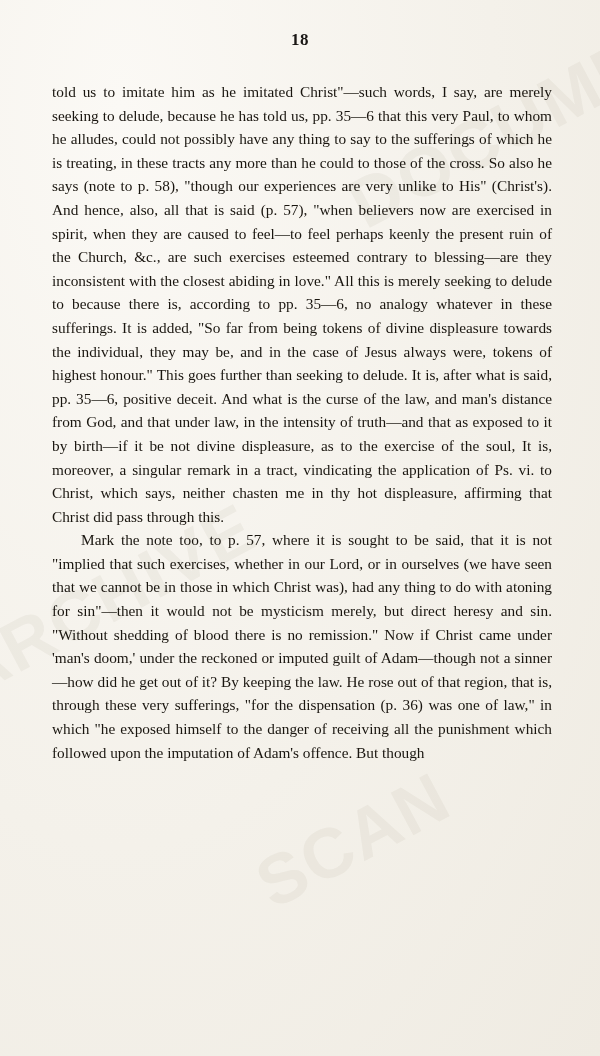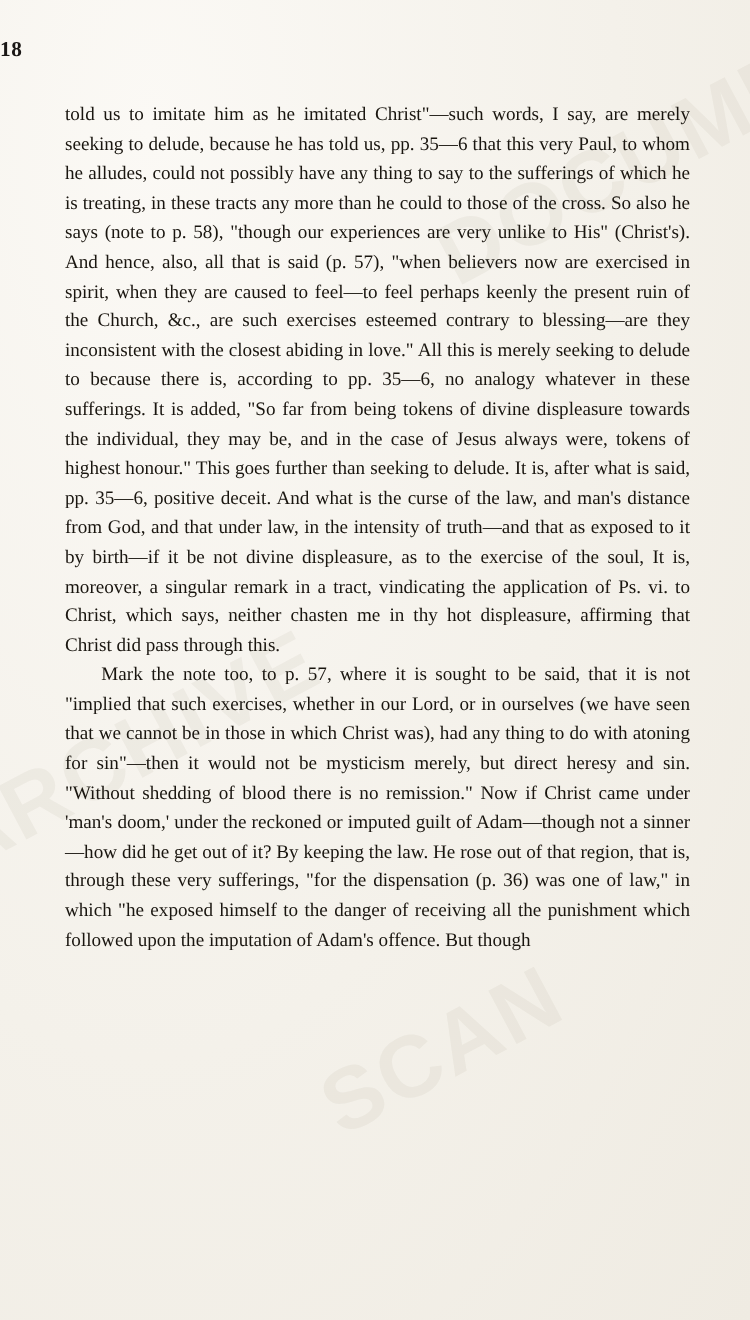--- a/index.html
+++ b/index.html
@@ -43,21 +43,21 @@
   }
   .wm1 { top: 70px;  left: 330px; }
   .wm2 { top: 560px; left: -60px; }
   .wm3 { top: 800px; left: 250px; font-size: 56px; }
 
   .page-number {
     position: absolute;
     top: 30px;
     left: 0;
     width: 600px;
-    text-align: left;
+    text-align: center;
     font-size: 17px;
     font-weight: bold;
     letter-spacing: 0.5px;
   }
   .body-text {
     position: absolute;
     top: 80px;
     left: 52px;
     width: 500px;
     font-size: 15.3px;

